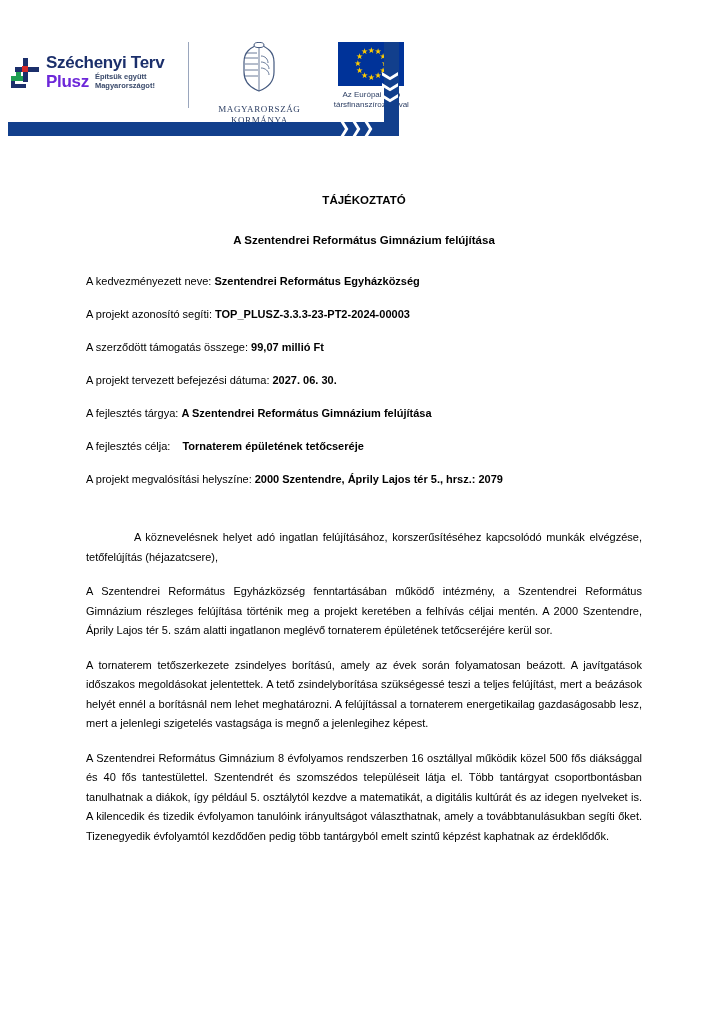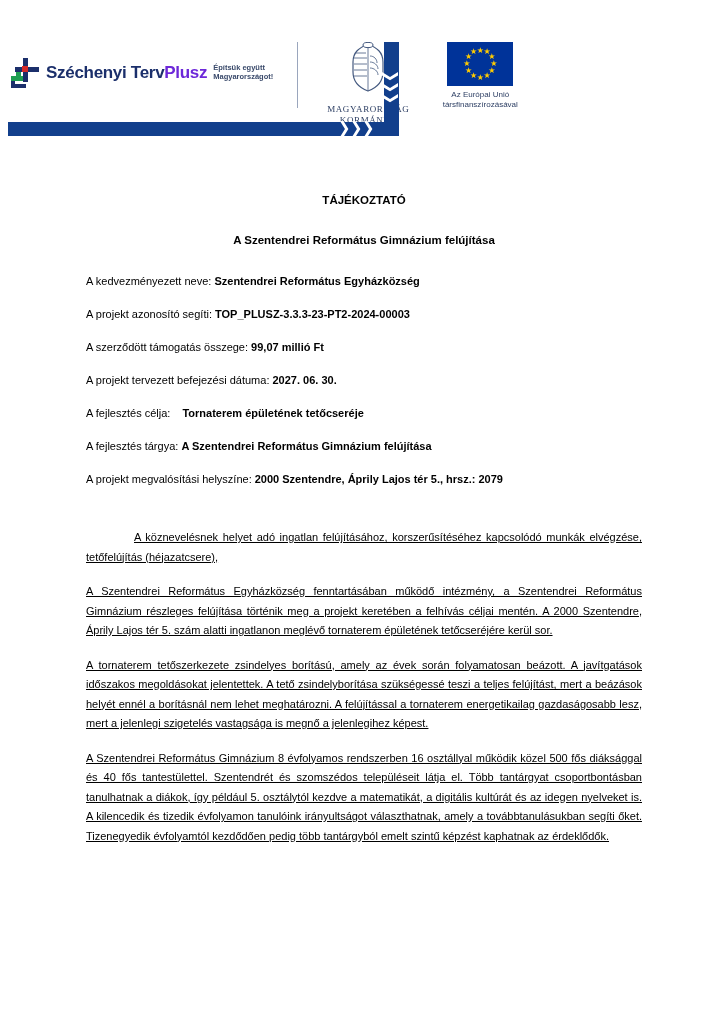--- a/index.html
+++ b/index.html
@@ -82,21 +82,21 @@
     background: #1b2f6b;
   }
   .szt-mark .red-dot {
     position: absolute;
     left: 14px; top: 10px;
     width: 6px; height: 6px;
     background: #d32a2a;
   }
   .szt-words {
     display: flex;
-    flex-direction: row;
+    flex-direction: column;
     justify-content: center;
   }
   .szt-line1 {
     font-size: 17px;
     font-weight: bold;
     color: #1b2f6b;
     letter-spacing: -0.3px;
     line-height: 19px;
     white-space: nowrap;
   }
@@ -250,21 +250,21 @@
   .fact-value { font-weight: bold; }
   .fact-row.extra-gap .fact-value { margin-left: 9px; }
 
   .section-head {
     margin-top: 41px;
     font-size: 11px;
     font-weight: bold;
     line-height: 14px;
   }
 
-  .body-copy { margin-top: 42px; text-decoration: underline; }
+  .body-copy { margin-top: 42px; }
   .para {
     font-size: 11px;
     line-height: 19.5px;
     text-align: justify;
     margin: 0 0 15px 0;
   }
   .para.indented { text-indent: 48px; }
 </style>
 </head>
 <body>
@@ -350,22 +350,22 @@
 <div class="doc">
 
   <div class="doc-title">TÁJÉKOZTATÓ</div>
   <div class="doc-subtitle">A Szentendrei Református Gimnázium felújítása</div>
 
   <div class="facts" id="facts-list">
       <div class="fact-row"><span class="fact-label">A kedvezményezett neve: </span><span class="fact-value">Szentendrei Református Egyházközség</span></div>
       <div class="fact-row"><span class="fact-label">A projekt azonosító segíti: </span><span class="fact-value">TOP_PLUSZ-3.3.3-23-PT2-2024-00003</span></div>
       <div class="fact-row"><span class="fact-label">A szerződött támogatás összege: </span><span class="fact-value">99,07 millió Ft</span></div>
       <div class="fact-row"><span class="fact-label">A projekt tervezett befejezési dátuma: </span><span class="fact-value">2027. 06. 30.</span></div>
+      <div class="fact-row"><span class="fact-label">A fejlesztés tárgya: </span><span class="fact-value">A Szentendrei Református Gimnázium felújítása</span></div>
       <div class="fact-row extra-gap"><span class="fact-label">A fejlesztés célja: </span><span class="fact-value">Tornaterem épületének tetőcseréje</span></div>
-      <div class="fact-row"><span class="fact-label">A fejlesztés tárgya: </span><span class="fact-value">A Szentendrei Református Gimnázium felújítása</span></div>
       <div class="fact-row"><span class="fact-label">A projekt megvalósítási helyszíne: </span><span class="fact-value">2000 Szentendre, Áprily Lajos tér 5., hrsz.: 2079</span></div>
     </div>
 
 
   <div class="body-copy" id="body-copy">
       <p class="para indented">A köznevelésnek helyet adó ingatlan felújításához, korszerűsítéséhez kapcsolódó munkák elvégzése, tetőfelújítás (héjazatcsere),</p>
       <p class="para">A Szentendrei Református Egyházközség fenntartásában működő intézmény, a Szentendrei Református Gimnázium részleges felújítása történik meg a projekt keretében a felhívás céljai mentén. A 2000 Szentendre, Áprily Lajos tér 5. szám alatti ingatlanon meglévő tornaterem épületének tetőcseréjére kerül sor.</p>
       <p class="para">A tornaterem tetőszerkezete zsindelyes borítású, amely az évek során folyamatosan beázott. A javítgatások időszakos megoldásokat jelentettek. A tető zsindelyborítása szükségessé teszi a teljes felújítást, mert a beázások helyét ennél a borításnál nem lehet meghatározni. A felújítással a tornaterem energetikailag gazdaságosabb lesz, mert a jelenlegi szigetelés vastagsága is megnő a jelenlegihez képest.</p>
       <p class="para">A Szentendrei Református Gimnázium 8 évfolyamos rendszerben 16 osztállyal működik közel 500 fős diáksággal és 40 fős tantestülettel. Szentendrét és szomszédos településeit látja el. Több tantárgyat csoportbontásban tanulhatnak a diákok, így például 5. osztálytól kezdve a matematikát, a digitális kultúrát és az idegen nyelveket is. A kilencedik és tizedik évfolyamon tanulóink irányultságot választhatnak, amely a továbbtanulásukban segíti őket. Tizenegyedik évfolyamtól kezdődően pedig több tantárgyból emelt szintű képzést kaphatnak az érdeklődők.</p>
     </div>

